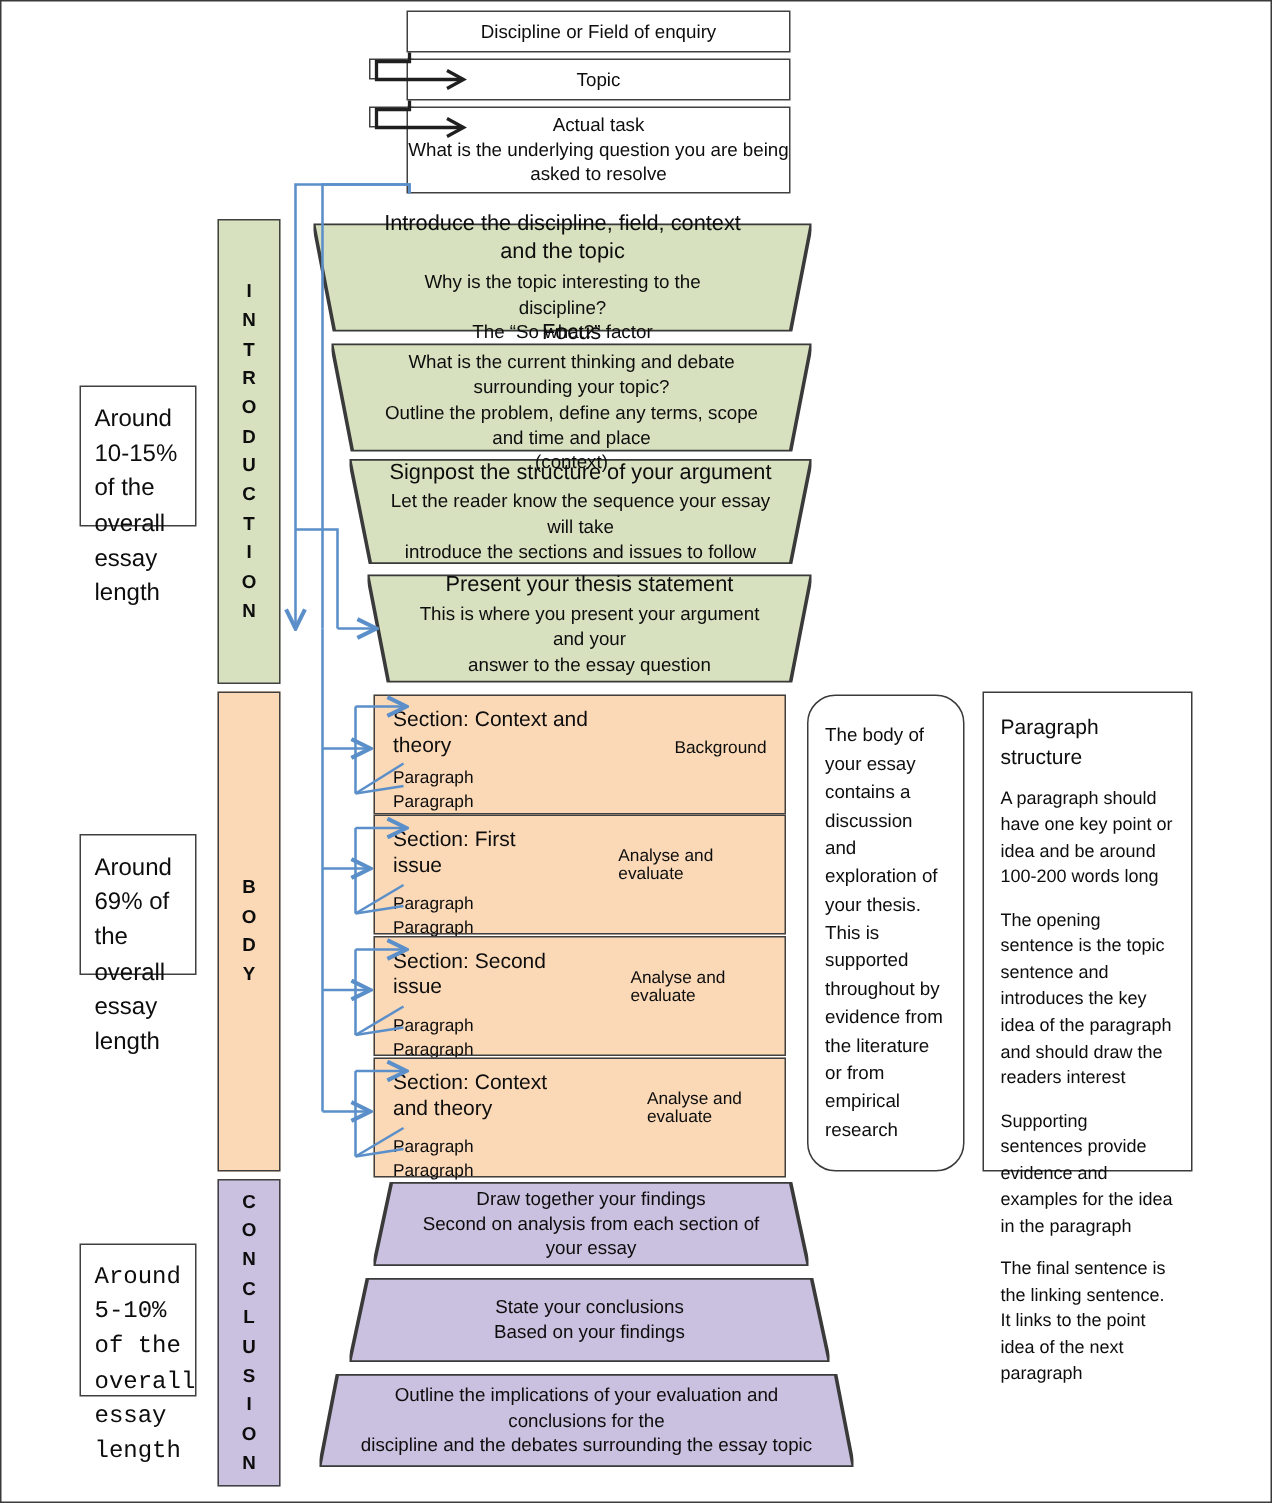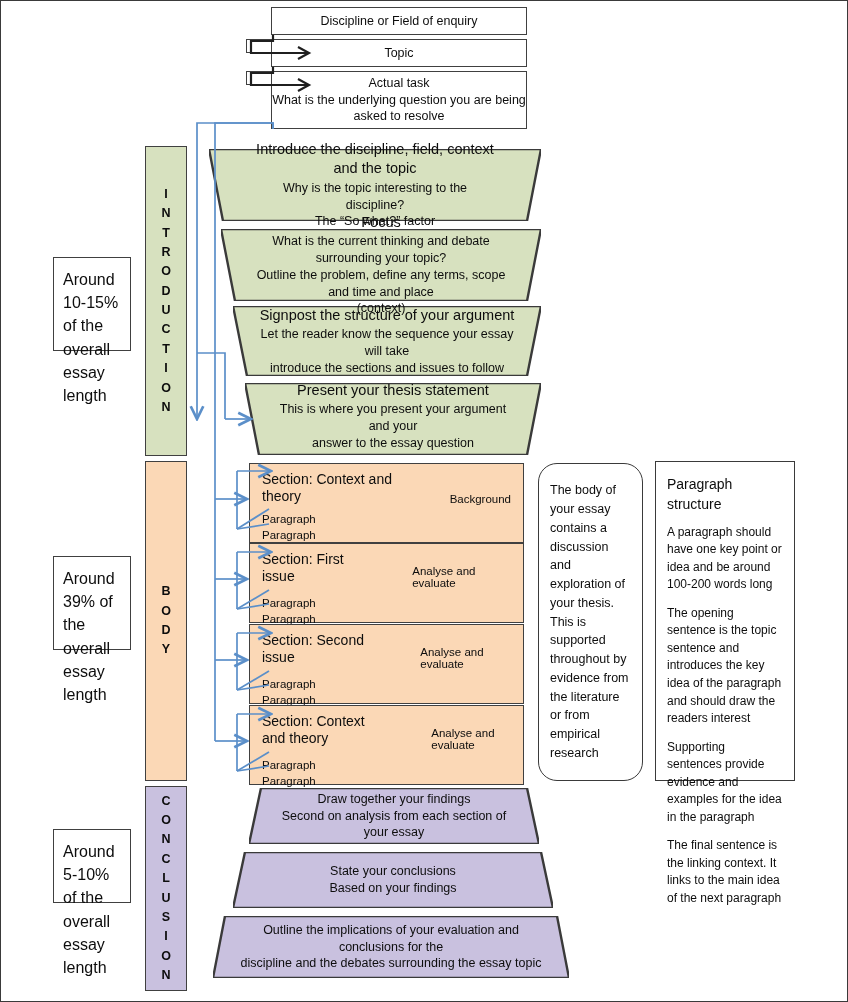--- a/index.html
+++ b/index.html
@@ -152,23 +152,23 @@
     <g fill="none" stroke="#1f1f1f" stroke-width="2.2">
       <path d="M297 46 L308 52 L297 58"></path>
       <path d="M297 78 L308 84 L297 90"></path>
     </g>
   </svg>
 
   <div class="note" style="left:52px;top:256px;width:78px;height:94px;">
     <span>Around 10-15% of the overall essay length</span>
   </div>
   <div class="note" style="left:52px;top:555px;width:78px;height:94px;">
-    <span>Around 39% of the overall essay length</span>
-  </div>
-  <div class="note" style="left:52px;top:828px;width:78px;height:74px;">
+    <span>Around 69% of the overall essay length</span>
+  </div>
+  <div class="note" style="left:52px;top:828px;width:78px;height:102px;font-family:Liberation Mono, monospace;">
     <span>Around 5-10% of the overall essay length</span>
   </div>
 
   <div class="stagebar bar-intro" style="left:144px;top:145px;width:42px;height:310px;">
     <span class="letters" id="letters-intro">
         <span>I</span>
         <span>N</span>
         <span>T</span>
         <span>R</span>
         <span>O</span>
@@ -295,21 +295,21 @@
 
   <div class="infobox" style="left:537px;top:462px;width:105px;height:318px;display:flex;align-items:center;border-radius:19px;">
     <div style="font-size:12.5px;line-height:1.5;">The body of your essay contains a discussion and exploration of your thesis. This is supported throughout by evidence from the literature or from empirical research</div>
   </div>
 
   <div class="infobox" style="left:654px;top:460px;width:140px;height:320px;">
     <span class="ititle">Paragraph structure</span>
     <p>A paragraph should have one key point or idea and be around 100-200 words long</p>
     <p>The opening sentence is the topic sentence and introduces the key idea of the paragraph and should draw the readers interest</p>
     <p>Supporting sentences provide evidence and examples for the idea in the paragraph</p>
-    <p>The final sentence is the linking context. It links to the main idea of the next paragraph</p>
+    <p>The final sentence is the linking sentence. It links to the point idea of the next paragraph</p>
   </div>
 
   <div class="trap" style="left:248px;top:787px;width:290px;height:56px;">
     <svg class="shp" viewBox="0 0 290 56" preserveAspectRatio="none">
       <polygon points="12,0 278,0 290,56 0,56" fill="#c9c1df" stroke="#3a3a3a" stroke-width="2.4"></polygon>
     </svg>
     <div class="txt" style="padding:0 20px;">
       <span class="sub">Draw together your findings</span>
       <span class="sub">Second on analysis from each section of your essay</span>
     </div>

